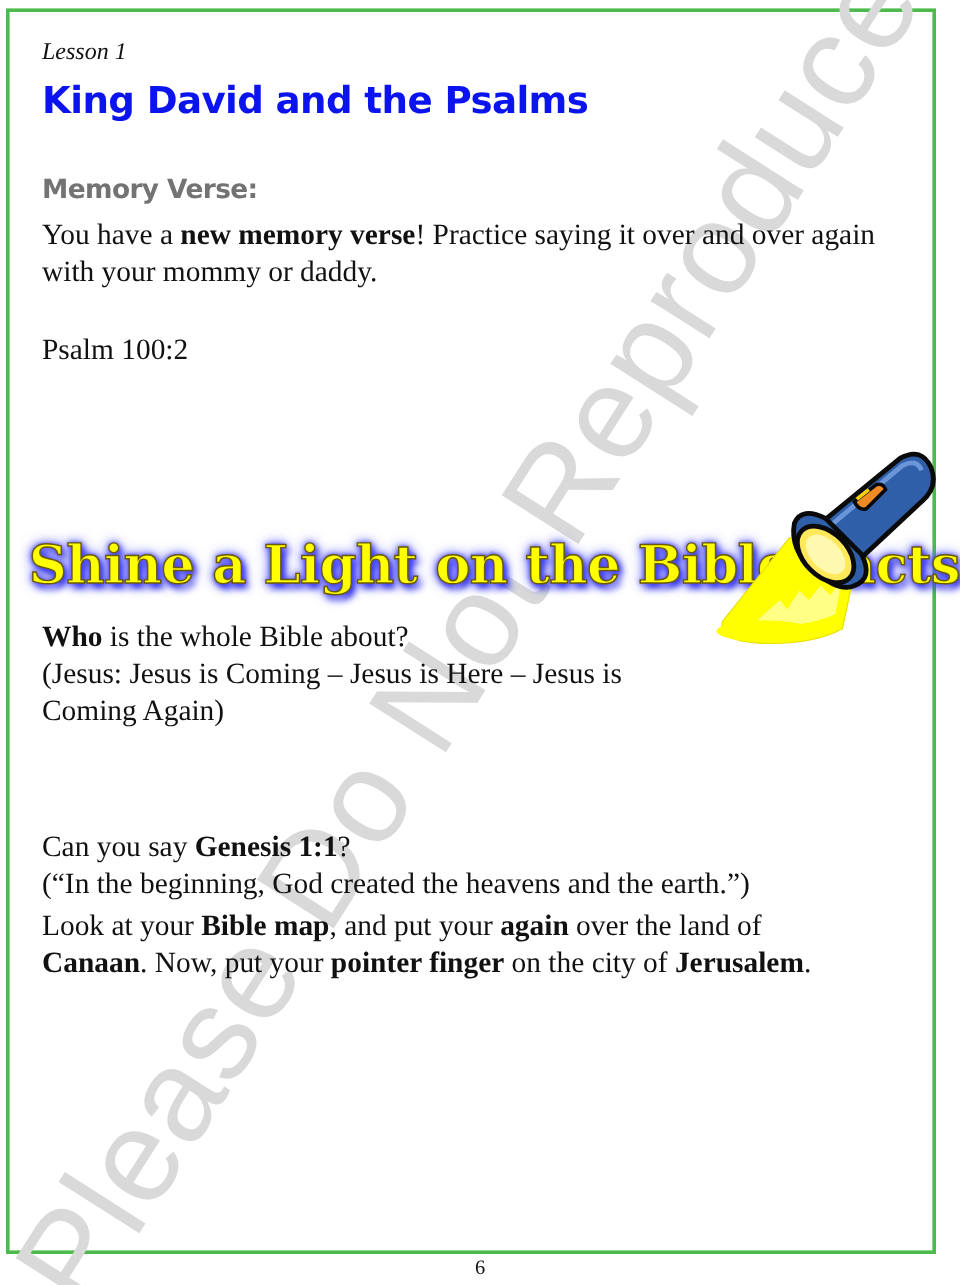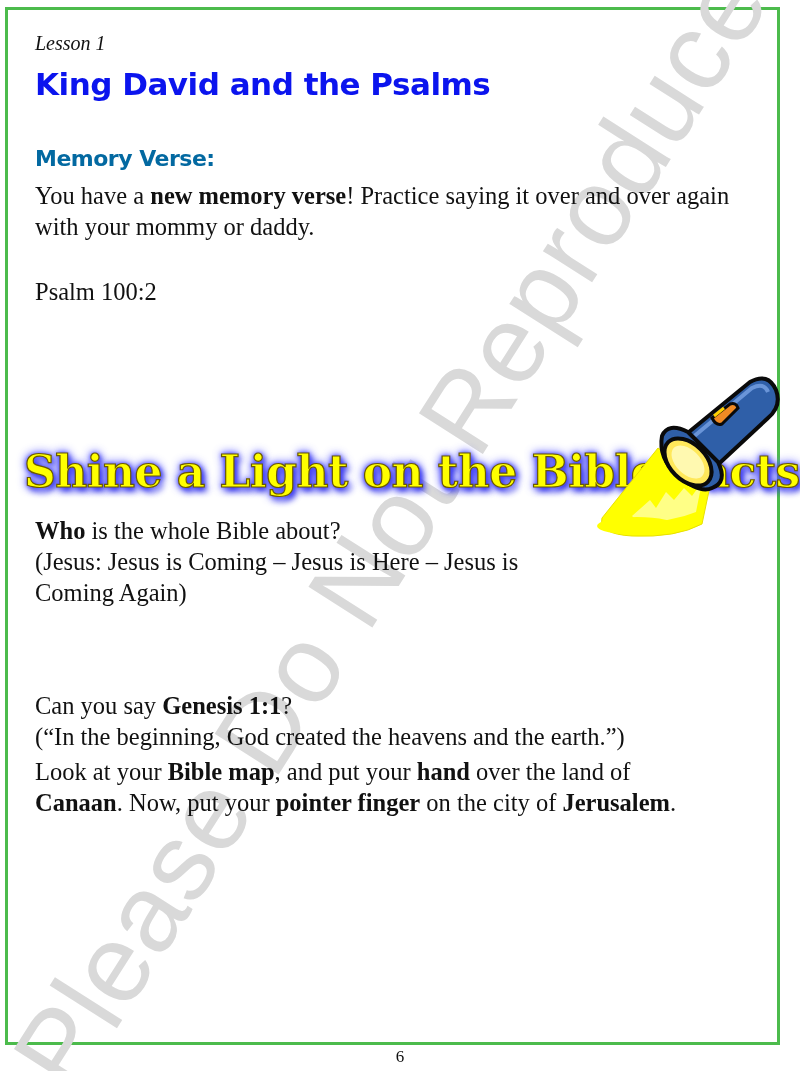--- a/index.html
+++ b/index.html
@@ -62,21 +62,21 @@
       letter-spacing: -0.5px;
       text-align: right;
     }
     .section-heading {
       position: absolute;
       top: 146px;
       left: 0;
       font-family: "DejaVu Sans", "Liberation Sans", sans-serif;
       font-weight: bold;
       font-size: 22px;
-      color: #0369a1;
+      color: #737373;
       letter-spacing: -0.5px;
     }
     .para {
       position: absolute;
       left: 0;
       font-size: 24.5px;
       line-height: 31px;
       margin: 0;
     }
     .para b { font-weight: bold; }
@@ -130,21 +130,21 @@
   <div class="section-heading">Memory Verse:</div>
 
   <p class="para p1"><span>You have a </span><b>new memory verse</b><span>! Practice saying it over and over again with your mommy or daddy.</span></p>
 
   <p class="para p2"><span>Psalm 100:2</span><br></p>
 
   <p class="para p3"><b>Who</b><span> is the whole Bible about?</span><br><span>(Jesus: Jesus is Coming – Jesus is Here – Jesus is Coming Again)</span></p>
 
   <p class="para p4"><span>Can you say </span><b>Genesis 1:1</b><span>?</span><br><span>(“In the beginning, God created the heavens and the earth.”)</span></p>
 
-  <p class="para p5"><span>Look at your </span><b>Bible map</b><span>, and put your </span><b>hand</b><span> over the land of </span><br><b>Canaan</b><span>. Now, put your </span><b>pointer finger</b><span> on the city of </span><b>Jerusalem</b><span>.</span></p>
+  <p class="para p5"><span>Look at your </span><b>Bible map</b><span>, and put your </span><b>again</b><span> over the land of </span><br><b>Canaan</b><span>. Now, put your </span><b>pointer finger</b><span> on the city of </span><b>Jerusalem</b><span>.</span></p>
 </div>
 
 <div class="banner">Shine a Light on the Bible Facts</div>
 
 <svg class="flashlight" viewBox="0 0 190 172" xmlns="http://www.w3.org/2000/svg">
 
   <path d="M66 82 L10 152 Q6 168 40 170 Q84 172 110 158 L118 120 Z" fill="#ffff00" stroke="#e8e000" stroke-width="1"></path>
   <path d="M40 150 L58 134 L64 142 L74 126 L82 134 L92 122 L100 130 L110 116 L104 146 Q80 156 46 156 Z" fill="#ffffa8" opacity="0.8"></path>
   <ellipse cx="45" cy="160" rx="40" ry="9" fill="#ffff00"></ellipse>
 

